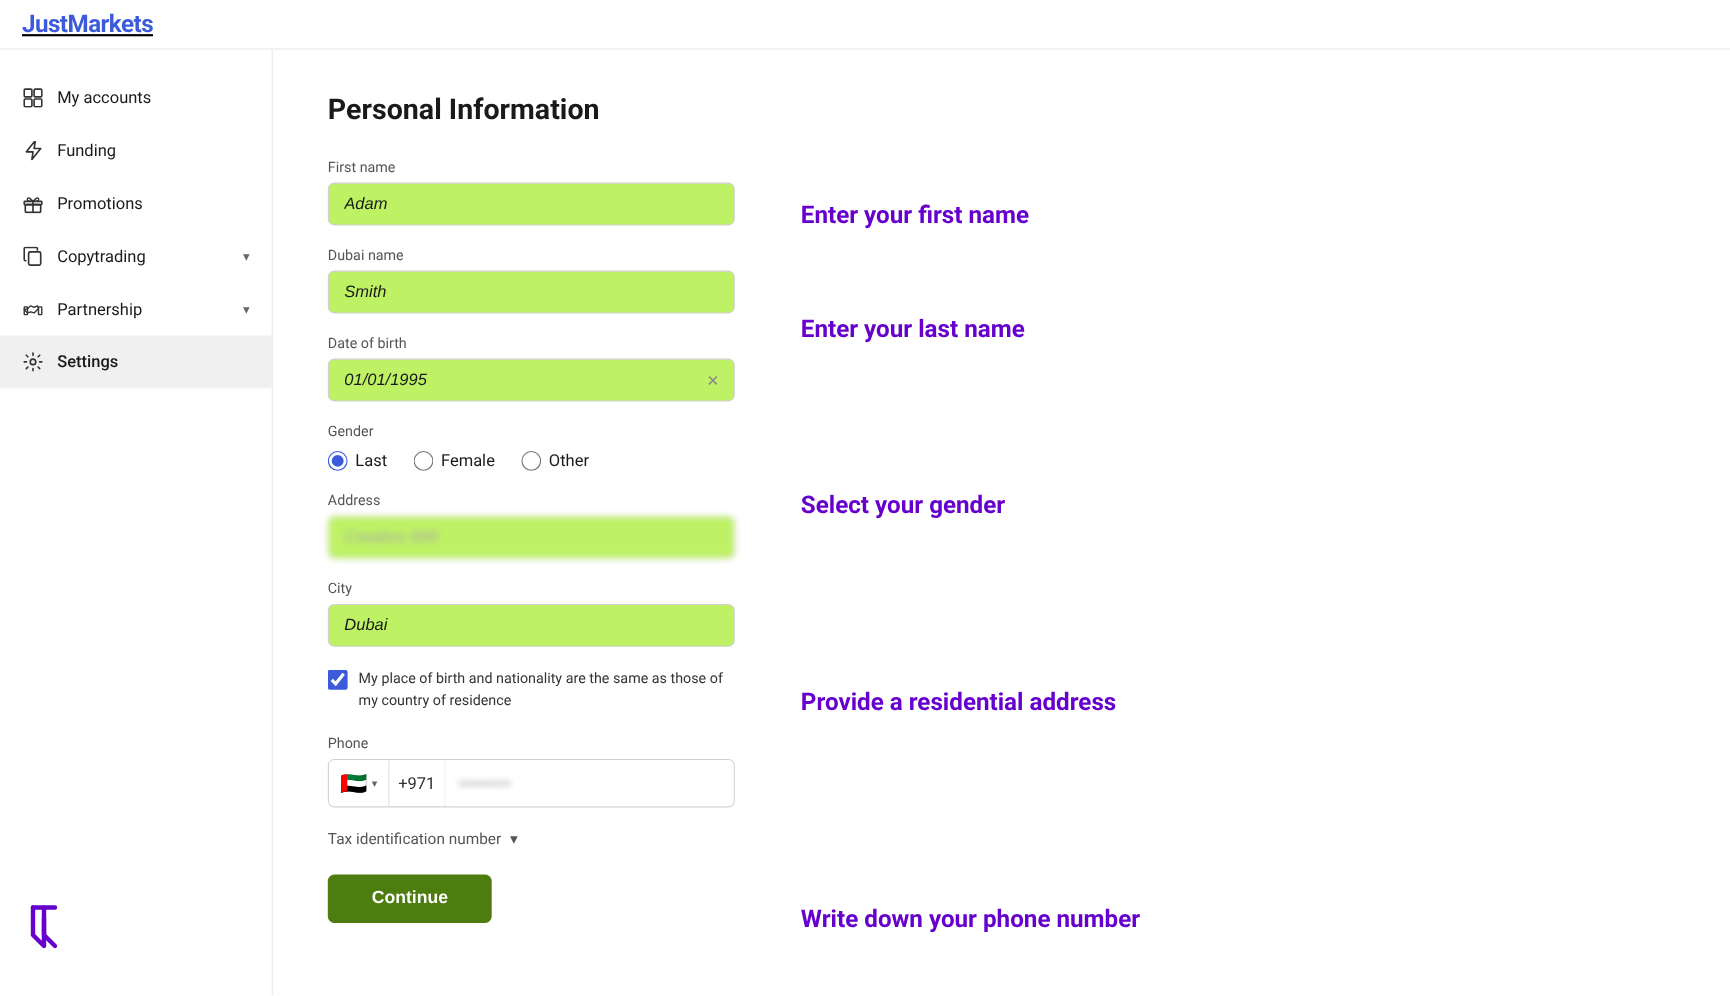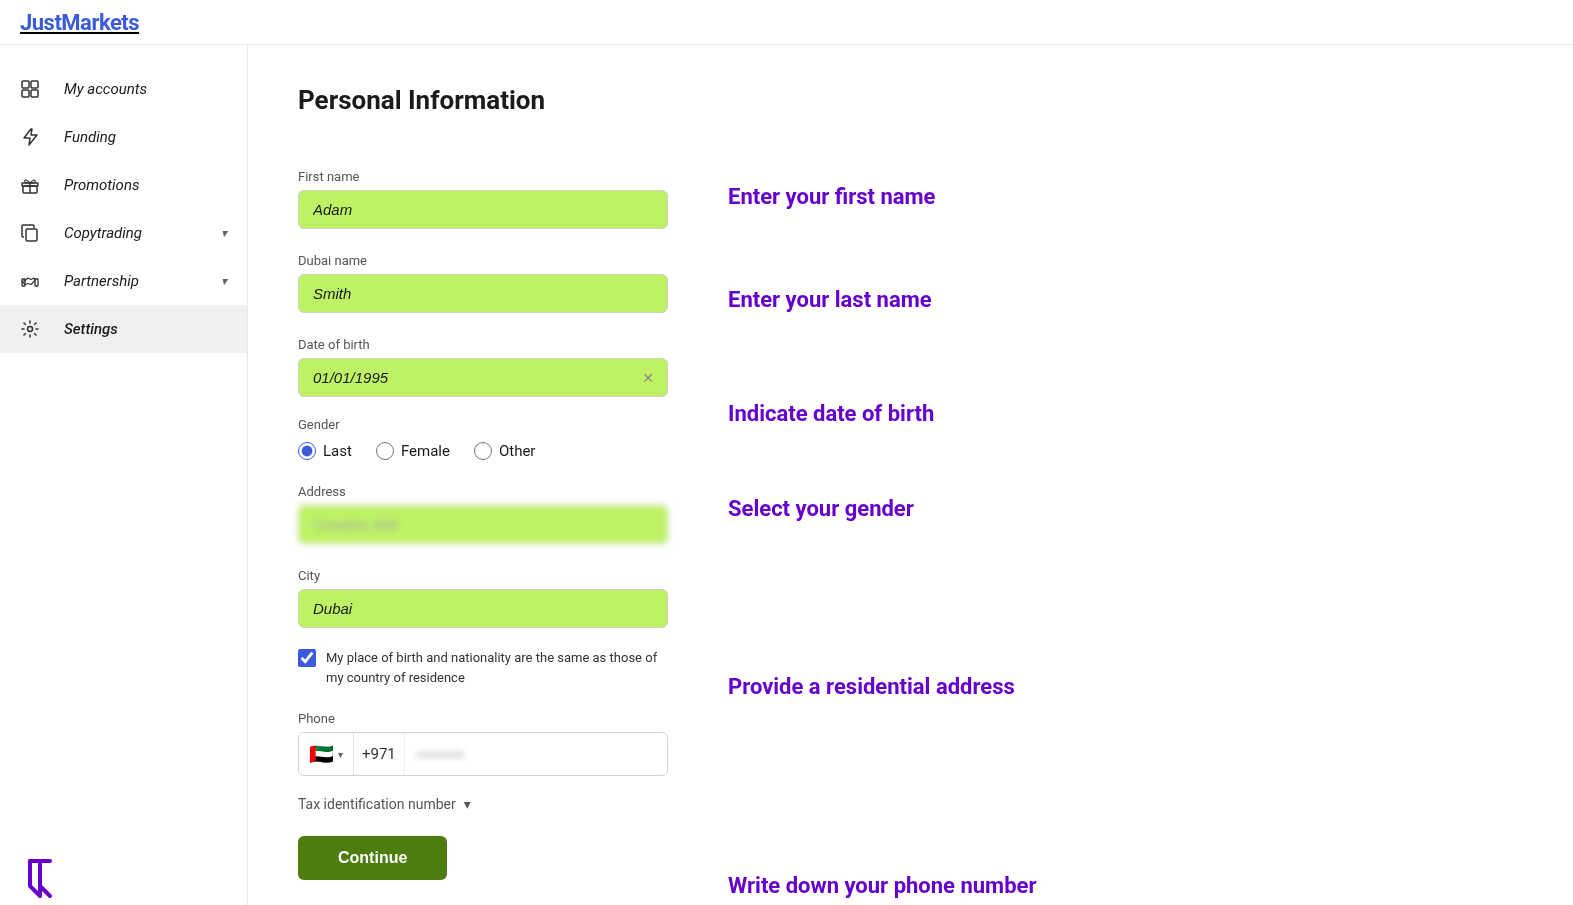--- a/index.html
+++ b/index.html
@@ -38,23 +38,22 @@
       min-height: calc(905px - 60px);
     }
     .sidebar-nav { display: flex; flex-direction: column; }
     .sidebar-item {
       display: flex;
       align-items: center;
       padding: 14px 20px;
       cursor: pointer;
       font-size: 15px;
       color: #1a1a1a;
-      gap: 24px;
+      gap: 12px;
       position: relative;
-      font-style: italic;
     }
     .sidebar-item.active { background: #f0f0f0; font-weight: 500; }
     .sidebar-item .chevron { margin-left: auto; font-size: 12px; color: #666; }
     .sidebar-icon { width: 20px; height: 20px; display: flex; align-items: center; justify-content: center; color: #444; flex-shrink: 0; }
 
     .sidebar-bottom { padding: 20px; }
     .sidebar-logo-small { display: flex; align-items: center; }
     .sidebar-logo-icon {
       width: 50px;
       height: 50px;
@@ -72,21 +71,21 @@
       font-weight: 700;
       color: #1a1a1a;
       margin-bottom: 30px;
     }
 
     .form-section { display: flex; gap: 60px; }
     .form-fields { flex: 1; max-width: 490px; }
     .form-hints { flex: 1; display: flex; flex-direction: column; gap: 0; }
 
     .field-group { margin-bottom: 20px; }
-    .field-label { font-size: 13px; color: #555; margin-bottom: 6px; display: block; margin-top: 24px; }
+    .field-label { font-size: 13px; color: #555; margin-bottom: 6px; display: block; }
     .field-input {
       width: 100%;
       padding: 10px 14px;
       border: 1px solid #d0d0d0;
       border-radius: 6px;
       font-size: 15px;
       color: #1a1a1a;
       outline: none;
       background: #bef264;
       font-style: italic;
@@ -345,23 +344,20 @@
 
       <div class="form-hints">
         <div class="hint-block hint-firstname">
           <span class="hint-text">Enter your first name</span>
         </div>
         <div style="height: 54px;"></div>
         <div class="hint-block hint-lastname">
           <span class="hint-text">Enter your last name</span>
         </div>
         <div style="height: 54px;"></div>
-        <div class="hint-block hint-dob">
-          <span class="hint-text">Indicate date of birth</span>
-        </div>
         <div style="height: 46px;"></div>
         <div class="hint-block hint-gender">
           <span class="hint-text">Select your gender</span>
         </div>
         <div style="height: 90px;"></div>
         <div class="hint-block hint-address">
           <span class="hint-text">Provide a residential address</span>
         </div>
         <div style="height: 90px;"></div>
         <div class="hint-block hint-phone">

